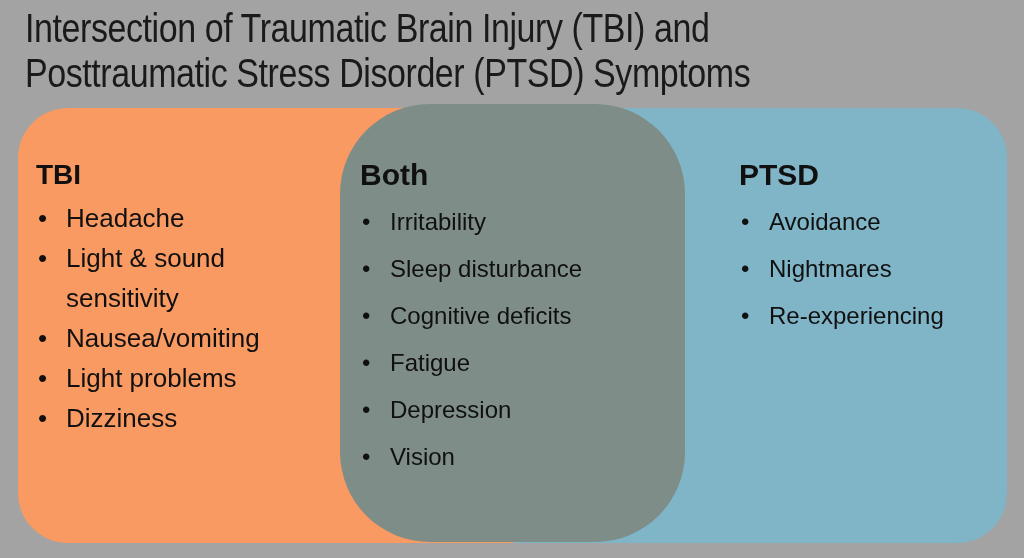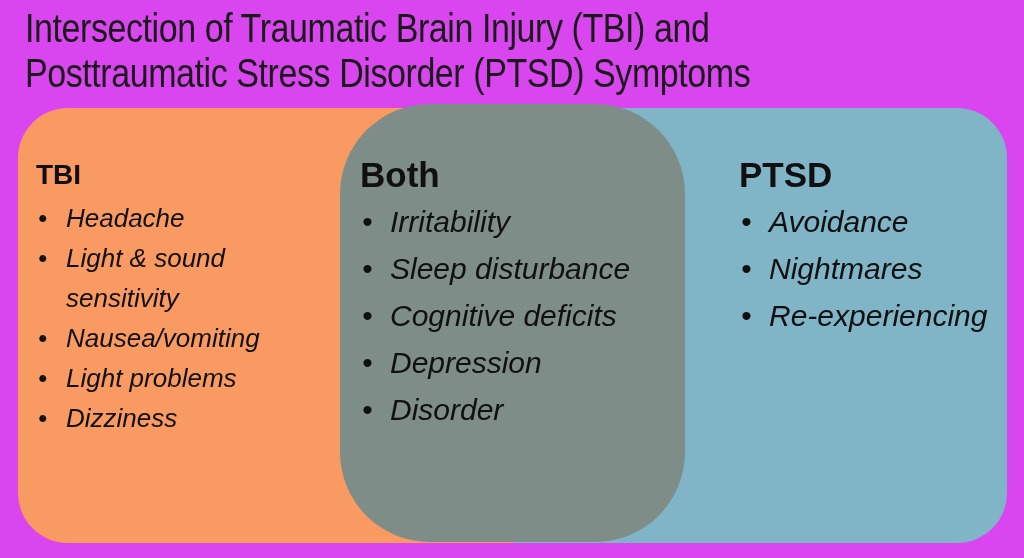--- a/index.html
+++ b/index.html
@@ -1,17 +1,17 @@
 <!DOCTYPE html>
 <html><head>
 <meta charset="utf-8">
 <style>
   html,body{margin:0;padding:0;background:#fff;}
   .canvas{
-    position:relative;width:1024px;height:558px;background:#d946ef;overflow:hidden;
+    position:relative;width:1024px;height:558px;background:#a3a3a3;overflow:hidden;
     font-family:"Liberation Sans","DejaVu Sans",sans-serif;color:#161616;
   }
   .title{
     position:absolute;left:25px;top:6px;
     font-size:40px;line-height:45px;font-weight:400;color:#1a1a1a;
     transform:scaleX(0.85);transform-origin:top left;white-space:nowrap;
     letter-spacing:-0.5px;
   }
   .venn-base{
     position:absolute;left:18px;top:108px;width:989px;height:435px;
@@ -19,29 +19,29 @@
   }
   .half{position:absolute;top:0;height:100%;}
   .half.left{left:0;width:50%;}
   .half.right{left:50%;width:50%;}
   .overlap{
     position:absolute;left:340px;top:104px;width:345px;height:438px;
     border-radius:90px;
   }
   .col{position:absolute;}
   .col h3{margin:0;font-weight:700;color:#101010;}
-  .col ul{list-style:none;margin:4px 0 0;padding:0;font-style:italic;}
+  .col ul{list-style:none;margin:4px 0 0;padding:0;}
   .col li{position:relative;padding-left:30px;color:#101010;}
   .col li:before{content:"\2022";position:absolute;left:2px;}
   .col-tbi{left:36px;top:156px;width:250px;}
   .col-tbi h3{font-size:28px;line-height:38px;}
   .col-tbi li{font-size:26px;line-height:40px;}
   .col-both{left:360px;top:156px;width:315px;}
-  .col-both h3,.col-ptsd h3{font-size:35px;line-height:38px;}
-  .col-both li,.col-ptsd li{font-size:30px;line-height:47px;}
+  .col-both h3,.col-ptsd h3{font-size:30px;line-height:38px;}
+  .col-both li,.col-ptsd li{font-size:24px;line-height:47px;}
   .col-ptsd{left:739px;top:156px;width:305px;}
 </style>
 </head>
 <body>
 
 <div class="canvas">
 
   <div class="title">
     <div>Intersection of Traumatic Brain Injury (TBI) and</div>
     <div>Posttraumatic Stress Disorder (PTSD) Symptoms</div>
@@ -64,22 +64,23 @@
       <li>Dizziness</li>
     </ul>
   </div>
 
   <div class="col col-both">
     <h3>Both</h3>
     <ul>
       <li>Irritability</li>
       <li>Sleep disturbance</li>
       <li>Cognitive deficits</li>
+      <li>Fatigue</li>
       <li>Depression</li>
-      <li>Disorder</li>
+      <li>Vision</li>
     </ul>
   </div>
 
   <div class="col col-ptsd">
     <h3>PTSD</h3>
     <ul>
       <li>Avoidance</li>
       <li>Nightmares</li>
       <li>Re-experiencing</li>
     </ul>

